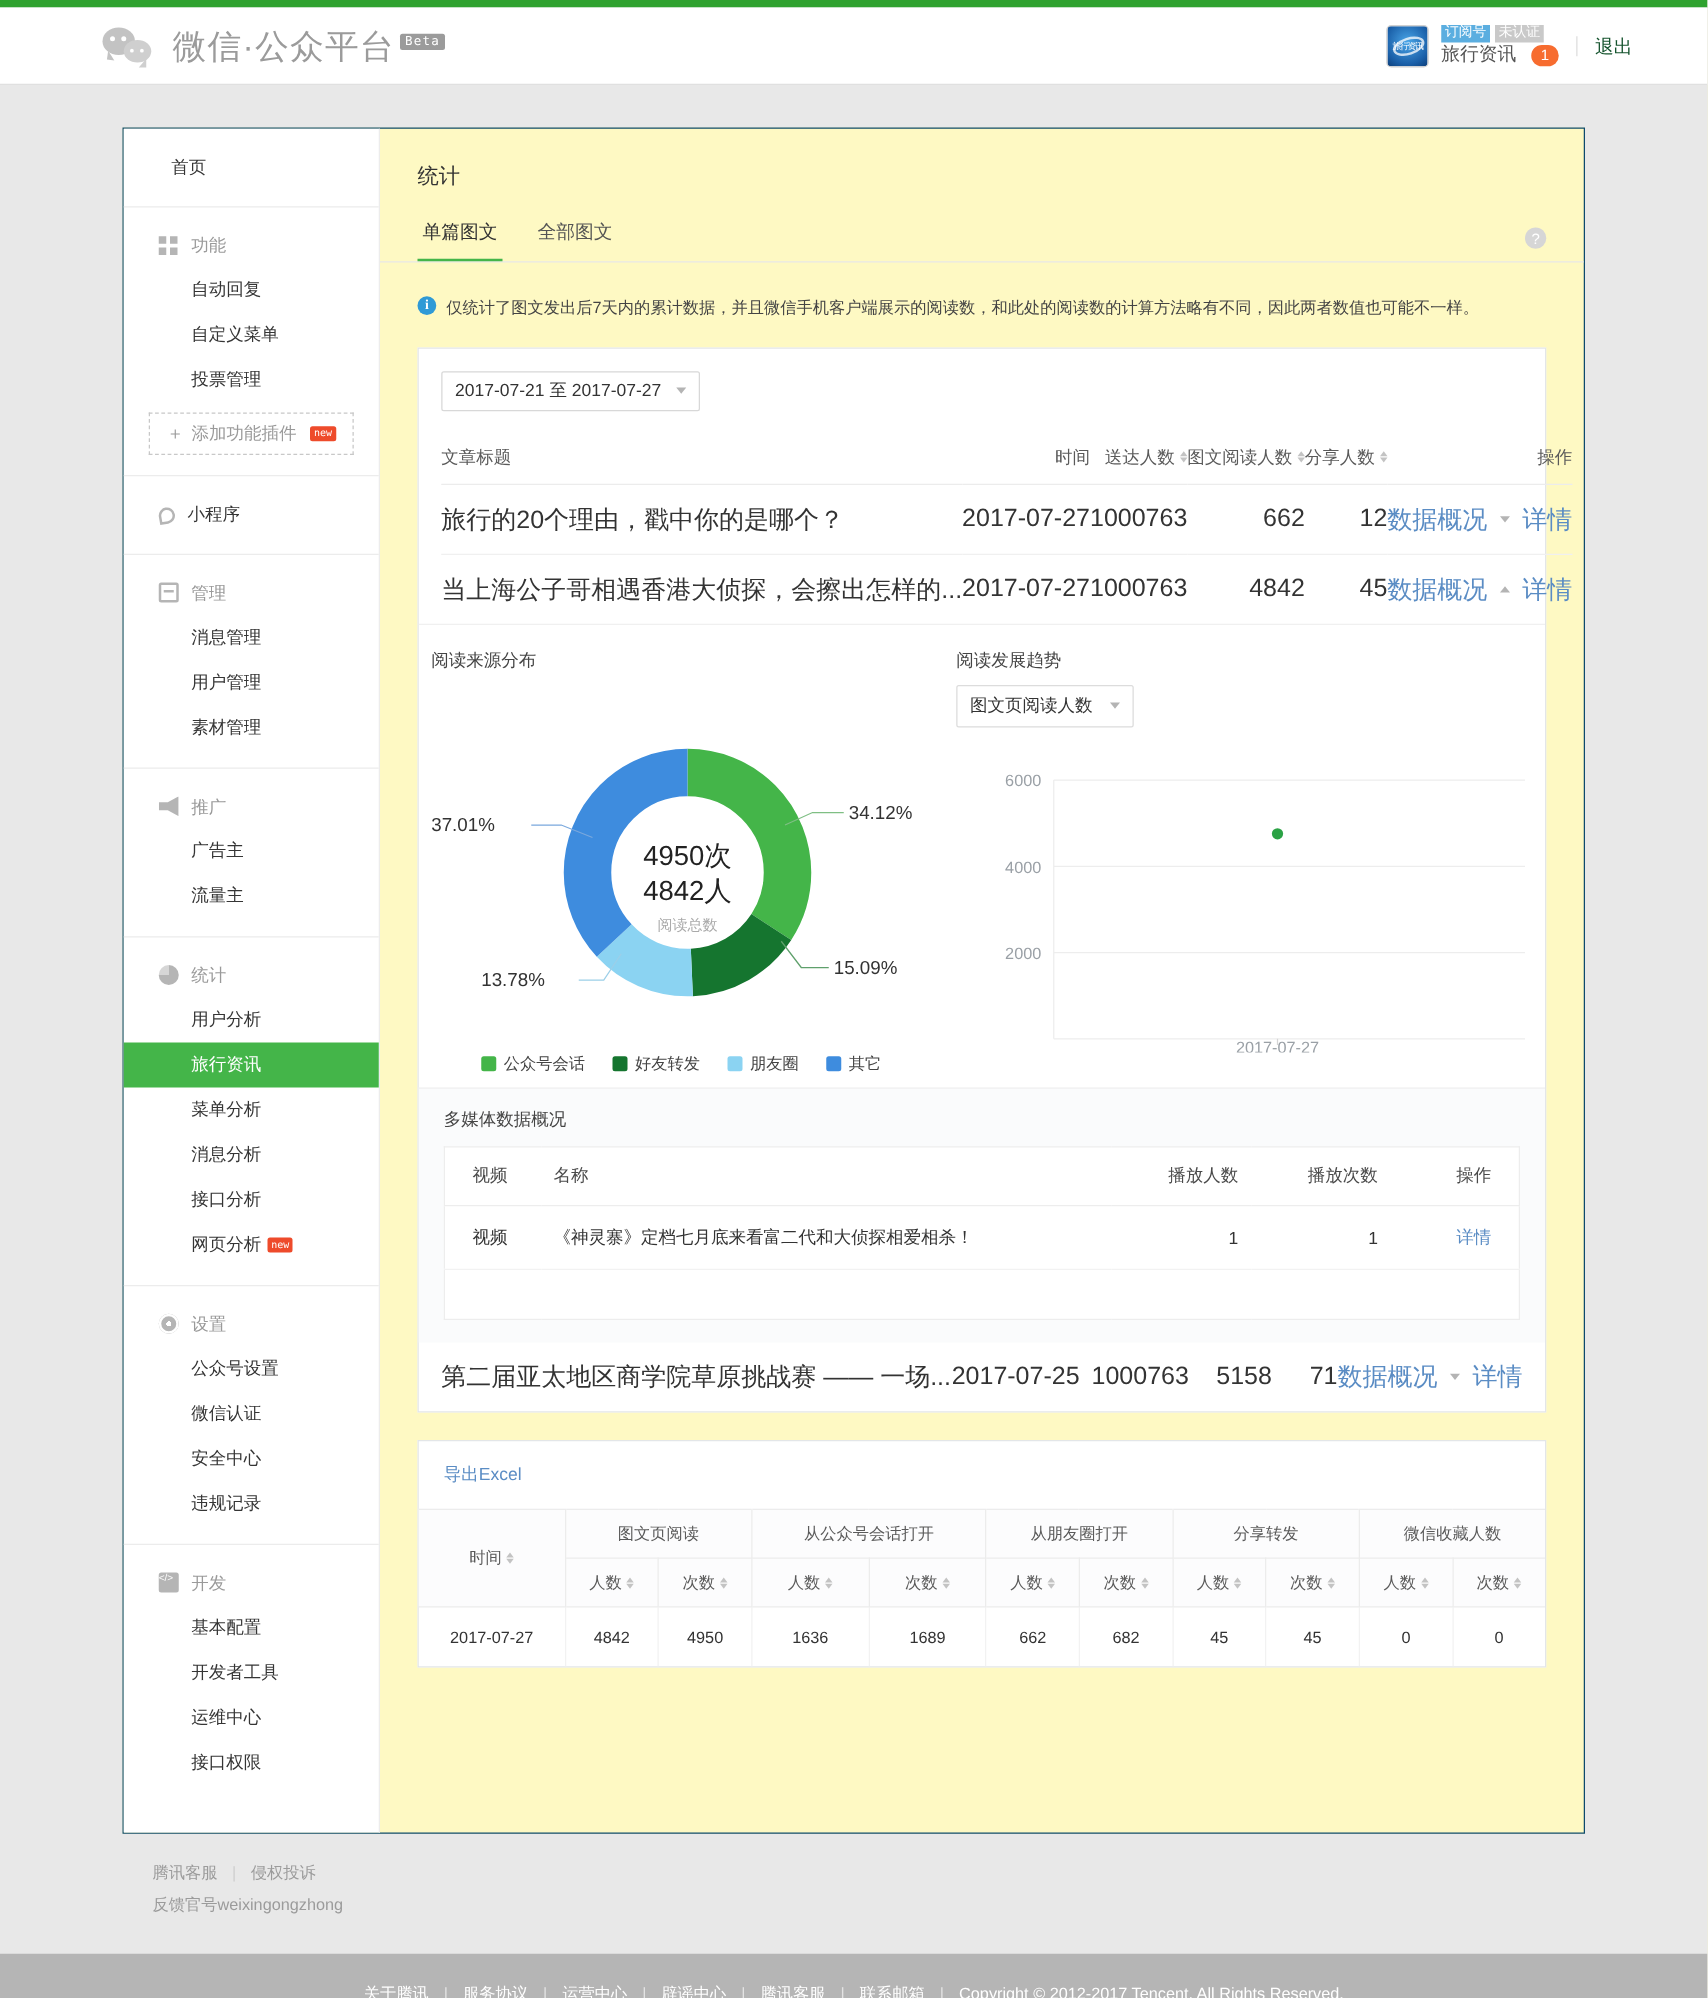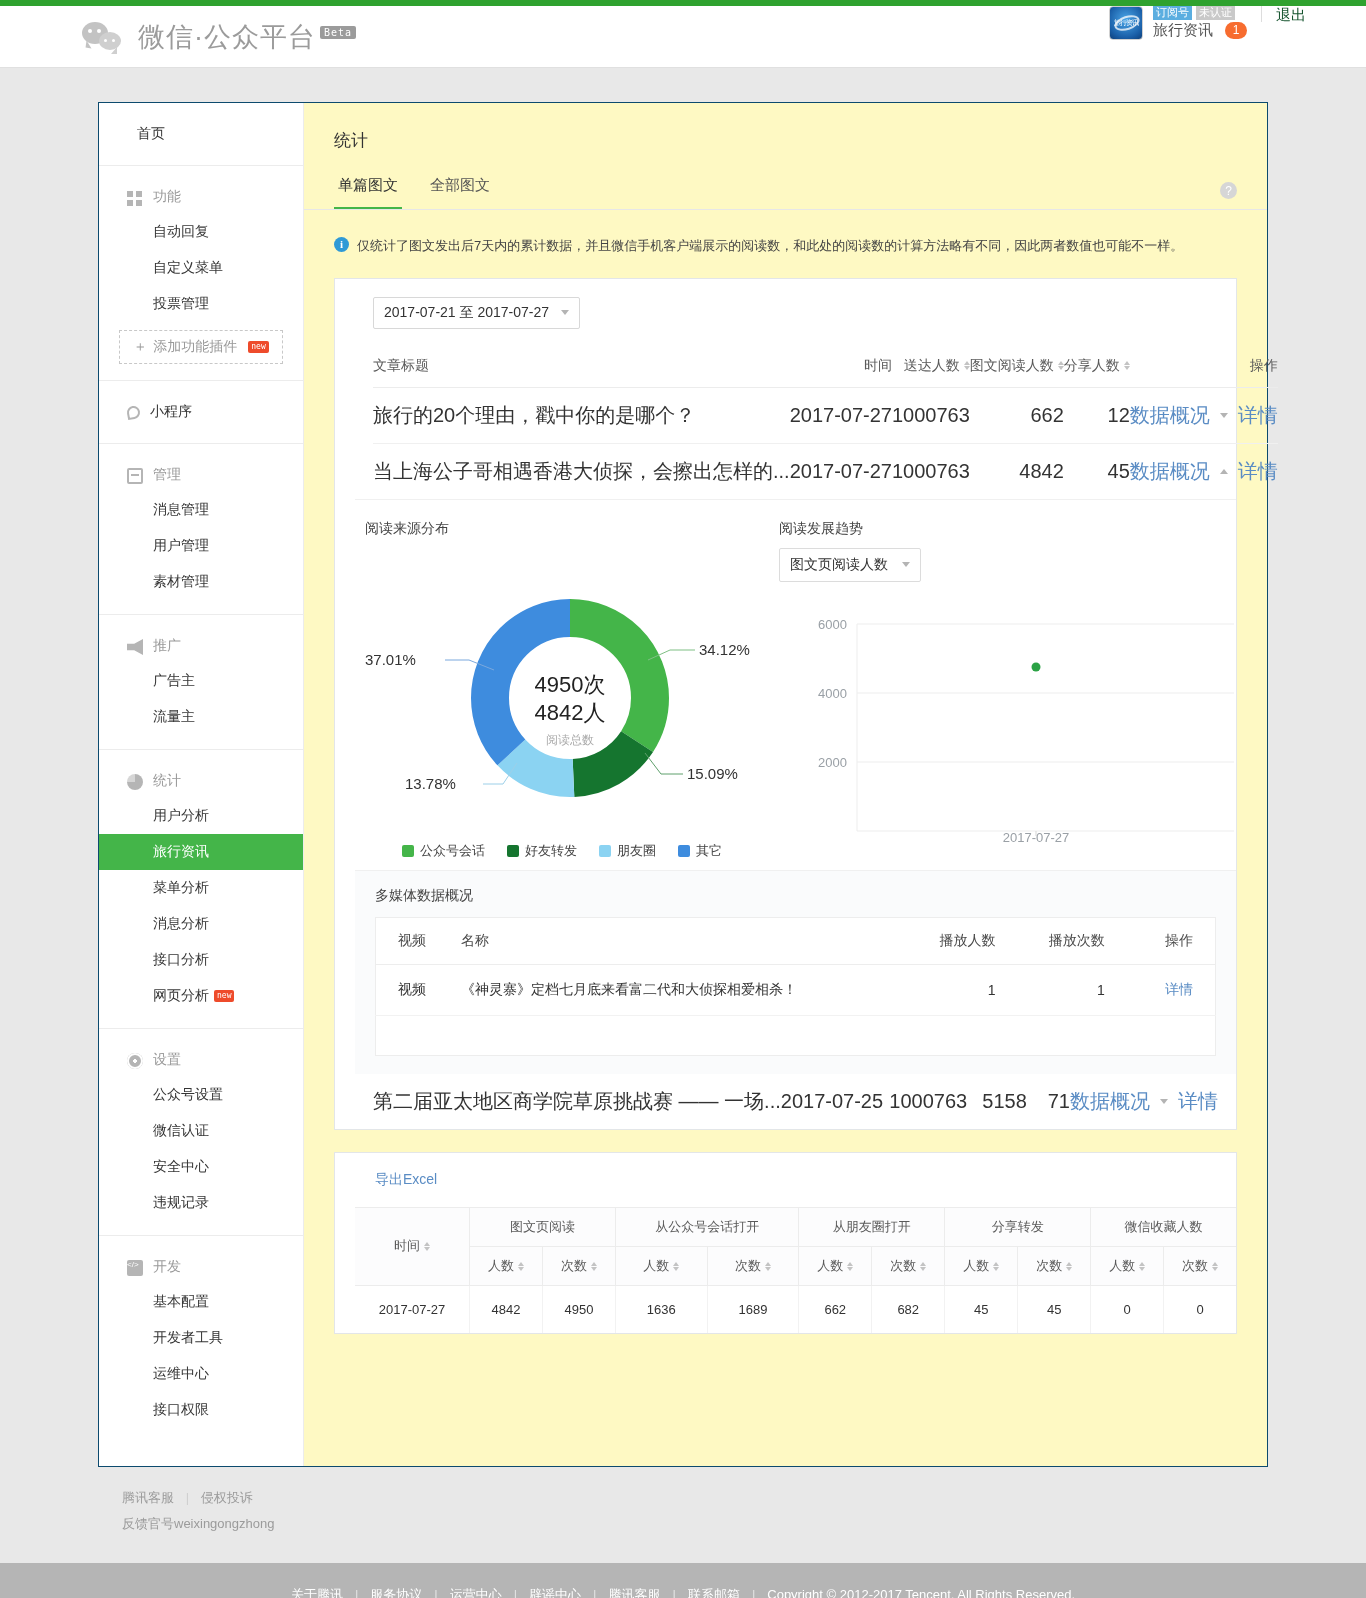--- a/index.html
+++ b/index.html
@@ -50,21 +50,21 @@
     font-size: 27px; color: #9b9b9b; margin-left: 10px;
     letter-spacing: 1px; font-weight: 400;
   }
   .beta {
     display:inline-block; background:#9b9b9b; color:#fff;
     font-size: 10px; padding: 1px 4px; border-radius:2px;
     vertical-align: super; margin-left: 4px; font-family: "DejaVu Sans Mono", monospace;
   }
   .header-right {
     position:absolute; right: 60px; top:0; height:62px;
-    display:flex; 
+    display:flex; align-items:center;
   }
   .acct-avatar {
     width: 34px; height: 34px; border-radius: 4px;
     background: radial-gradient(circle at 50% 40%, #4aa6e8 0%, #1a5fa8 70%, #0d3f7a 100%);
     border: 1px solid #d0d0d0; position:relative; overflow:hidden;
     margin-right: 10px;
   }
   .acct-avatar .ring {
     position:absolute; left:4px; top:9px; width:26px; height:14px;
     border:2px solid rgba(255,255,255,.75); border-radius:50%;
@@ -90,21 +90,21 @@
 
   
   .wrap { width: 1170px; margin: 0 auto; position: relative; padding-top: 34px; }
   .panel { display:flex; background:#fef9c3; border:1px solid #0c4a6e; min-height: 1320px; }
 
   
   .sidebar { width: 205px; border-right:1px solid #ececec; background:#fff; padding-bottom: 20px; }
   .nav-group { border-bottom: 1px solid #ececec; padding: 14px 0; }
   .nav-group:last-child { border-bottom: none; }
   .nav-head {
-    display:flex; align-items:flex-end; gap:10px;
+    display:flex; align-items:flex-start; gap:10px;
     padding: 8px 0 8px 28px; color:#9a9a9a; font-size:14px;
   }
   .nav-head .ico { width:16px; height:16px; display:inline-block; position:relative; flex:none; }
   .nav-item {
     display:block; padding: 9px 0 9px 54px;
     color: #353535; font-size: 14px; text-decoration:none;
   }
   .nav-item.active { background:#44B549; color:#fff; }
   .nav-top {
     display:flex; align-items:center; gap:10px;
@@ -166,21 +166,21 @@
   .notice {
     display:flex; align-items:flex-start; gap:8px;
     padding: 26px 30px 22px 30px; font-size:13px; color:#444; line-height:1.5;
   }
   .info-icon {
     width:15px; height:15px; border-radius:50%; background:#2f9ad6;
     color:#fff; font-size:11px; line-height:15px; text-align:center; flex:none;
     font-family:"Liberation Serif", serif; font-weight:bold; margin-top:1px;
   }
 
-  .card { margin: 0 30px 22px 30px; border:1px solid #e3e6e8; background:#fff;padding-left:20px; }
+  .card { margin: 0 30px 22px 30px; border:1px solid #e3e6e8; background:#fff; }
   .card-pad { padding: 18px 18px 0 18px; }
 
   .date-select {
     display:inline-flex; align-items:center; justify-content:space-between;
     border: 1px solid #d8d8d8; background:#fff; border-radius:2px;
     height: 32px; padding: 0 10px; font-size: 14px; color:#333;
     min-width: 205px; cursor:pointer; gap: 12px;
   }
   .caret-down { width:0;height:0;border-left:4px solid transparent;border-right:4px solid transparent;border-top:5px solid #b4b4b4; }
   .caret-up { width:0;height:0;border-left:4px solid transparent;border-right:4px solid transparent;border-bottom:5px solid #b4b4b4; }

